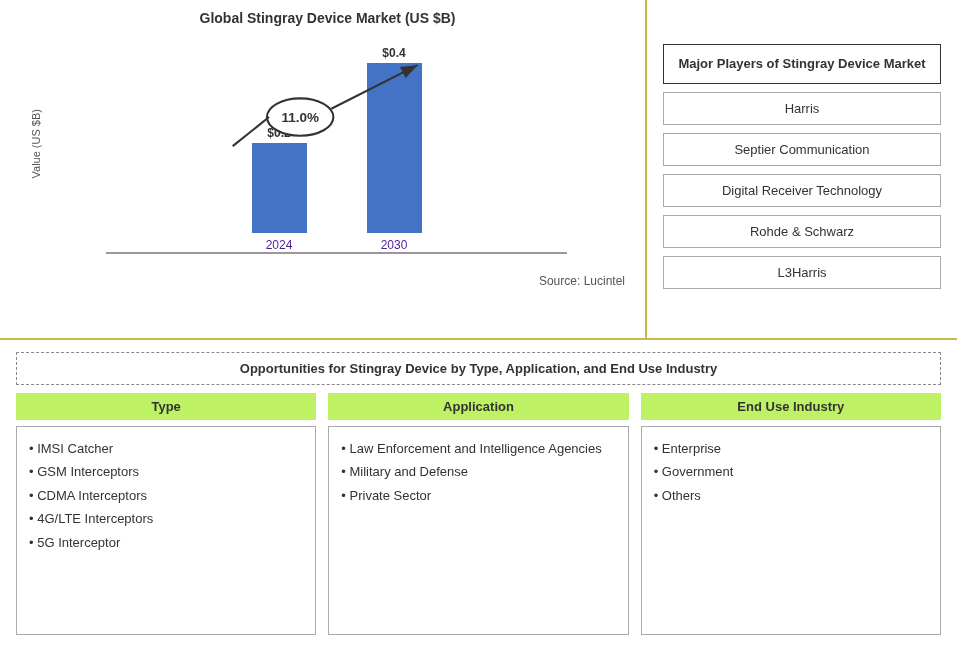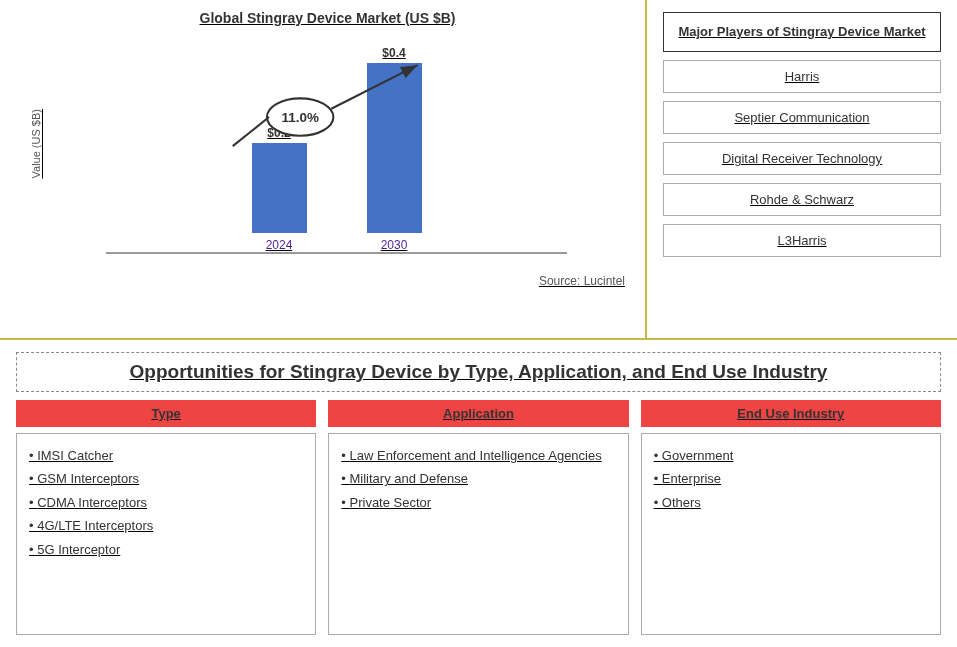--- a/index.html
+++ b/index.html
@@ -9,21 +9,20 @@
       width: 957px;
       height: 647px;
       overflow: hidden;
       font-size: 13px;
     }
     .main-container {
       width: 957px;
       height: 647px;
       display: flex;
       flex-direction: column;
-      text-decoration: underline;
     }
     .top-section {
       display: flex;
       flex-direction: row;
       height: 340px;
       border-bottom: 2px solid #c8b84a;
     }
     
     .chart-area {
       flex: 1;
@@ -118,58 +117,59 @@
       gap: 8px;
     }
     .players-title-box {
       border: 1.5px solid #333;
       text-align: center;
       padding: 10px 8px;
       font-size: 13px;
       font-weight: bold;
       color: #333;
       line-height: 1.4;
+      margin-top: 32px;
     }
     .player-box {
       border: 1.5px solid #aaa;
       text-align: center;
       padding: 8px 6px;
       font-size: 13px;
       color: #333;
     }
     
     .bottom-section {
       flex: 1;
       padding: 12px 16px;
       display: flex;
       flex-direction: column;
       gap: 8px;
     }
     .opportunities-title {
       border: 1.5px dashed #888;
       text-align: center;
       padding: 8px;
-      font-size: 19px;
+      font-size: 13px;
       font-weight: bold;
       color: #333;
     }
     .columns-container {
       display: flex;
       flex-direction: row;
       gap: 12px;
       flex: 1;
     }
     .col {
       flex: 1;
       display: flex;
       flex-direction: column;
       gap: 6px;
     }
     .col-header {
-      background-color: #ef4444;
+      background-color: #bef264;
       text-align: center;
       padding: 6px;
       font-size: 13px;
       font-weight: bold;
       color: #333;
     }
     .col-content {
       border: 1.5px solid #aaa;
       padding: 10px 12px;
       flex: 1;
@@ -276,21 +276,21 @@
             <li>Military and Defense</li>
             <li>Private Sector</li>
           </ul>
         </div>
       </div>
 
       <div class="col">
         <div class="col-header">End Use Industry</div>
         <div class="col-content">
           <ul>
+            <li>Enterprise</li>
             <li>Government</li>
-            <li>Enterprise</li>
             <li>Others</li>
           </ul>
         </div>
       </div>
     </div>
   </div>
 </div>
 
 </body></html>

